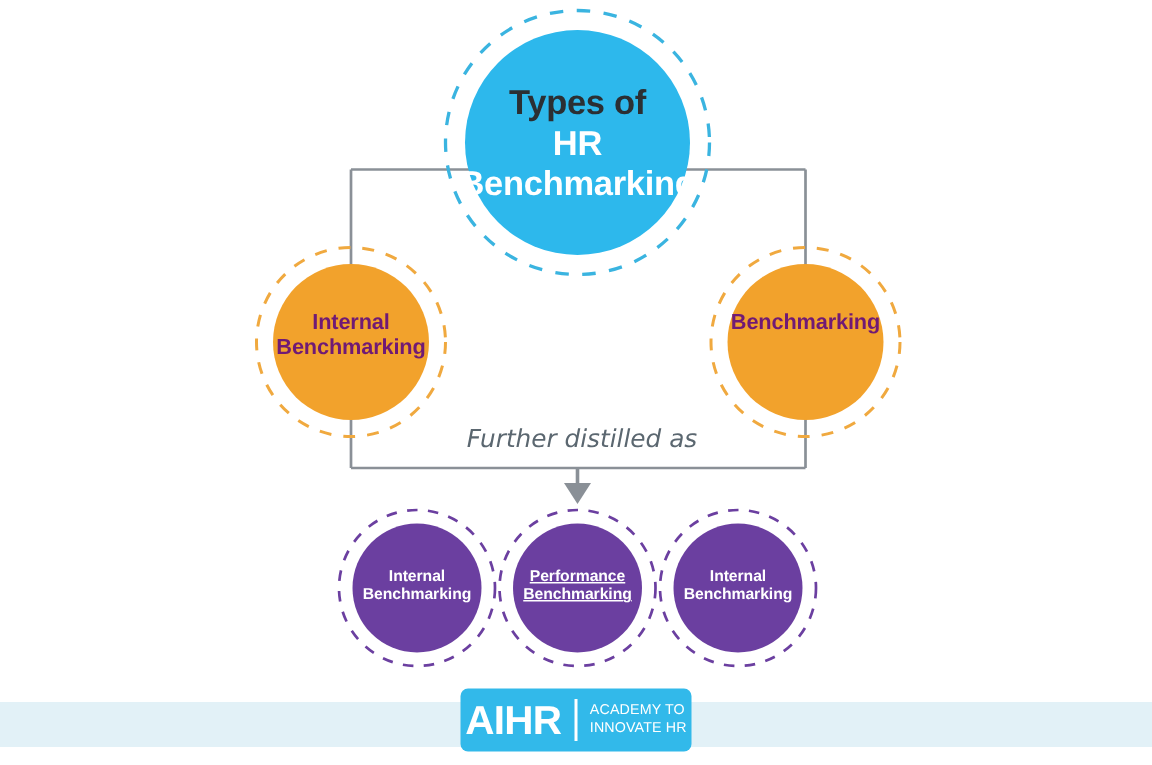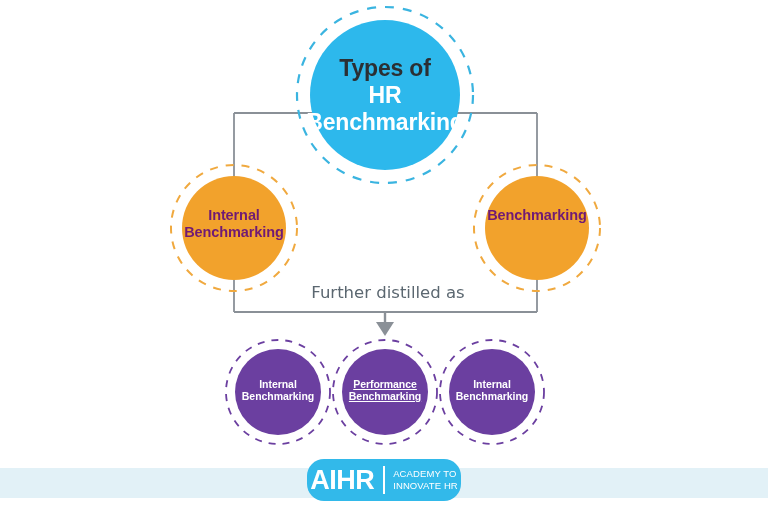--- a/index.html
+++ b/index.html
@@ -84,20 +84,21 @@
     top: 378px;
   }
   
   #further-distilled-caption {
     position: absolute;
     left: 284px;
     top: 283px;
     width: 200px;
     text-align: center;
     font-family: "DejaVu Sans", sans-serif;
+    font-style: italic;
     font-size: 16.5px;
     color: #5b6770;
     background: #ffffff;
     padding: 0 4px;
     white-space: nowrap;
   }
   
   #footer-band {
     position: absolute;
     left: 0;
@@ -106,21 +107,21 @@
     height: 30px;
     background: #e2f1f7;
   }
   #aihr-logo {
     position: absolute;
     left: 307px;
     top: 459px;
     width: 154px;
     height: 42px;
     background: #32b9ea;
-    border-radius: 17px;
+    border-radius: 5px;
     display: flex;
     align-items: center;
     justify-content: center;
     box-sizing: border-box;
     padding: 0 10px;
   }
   #aihr-wordmark {
     font-size: 27px;
     font-weight: bold;
     color: #ffffff;

